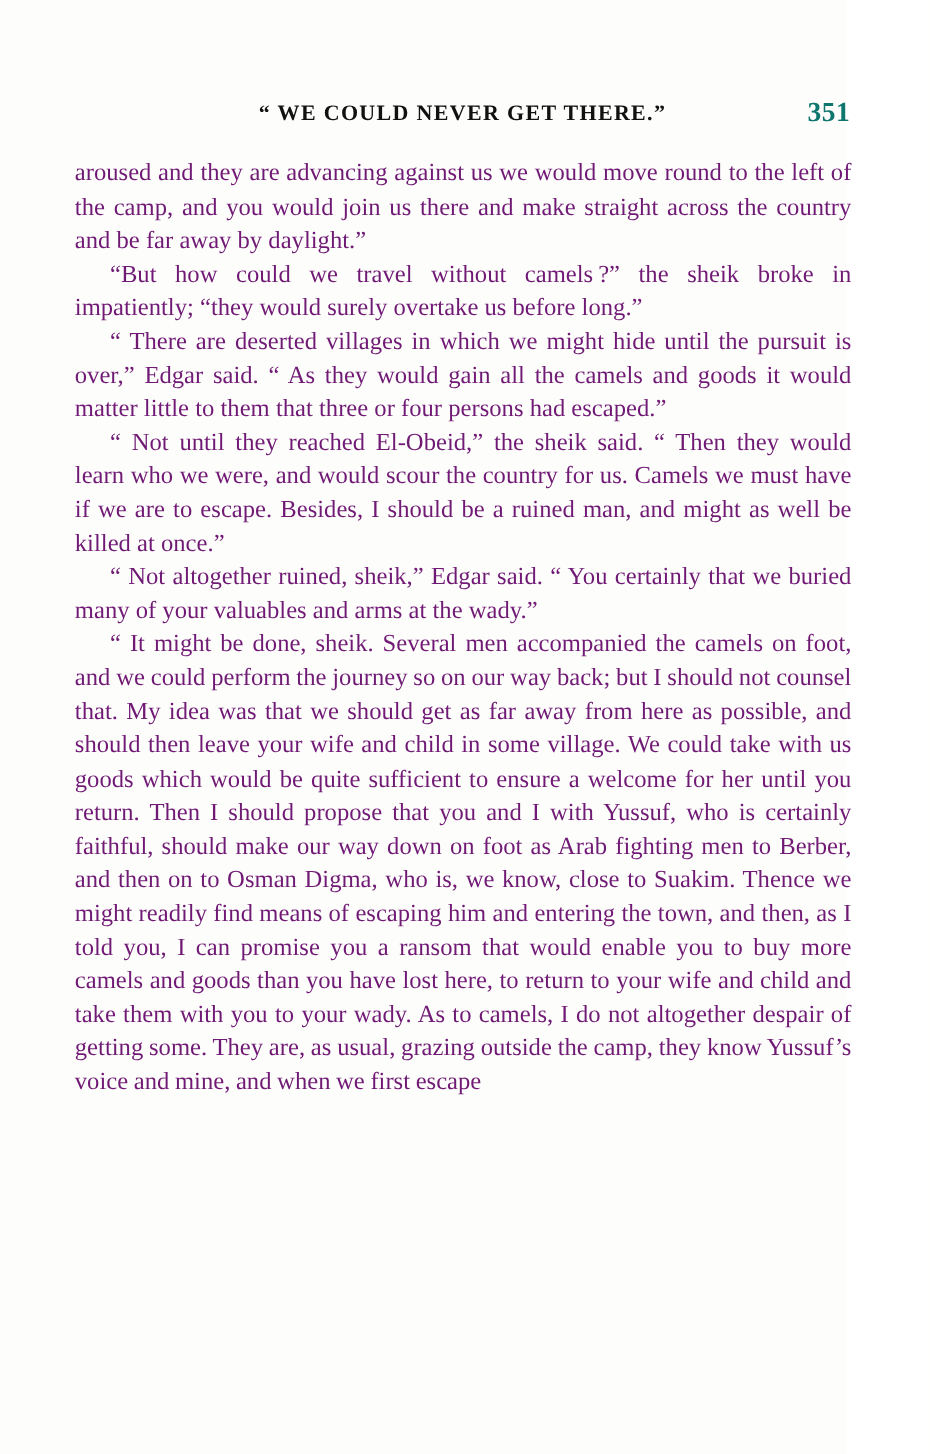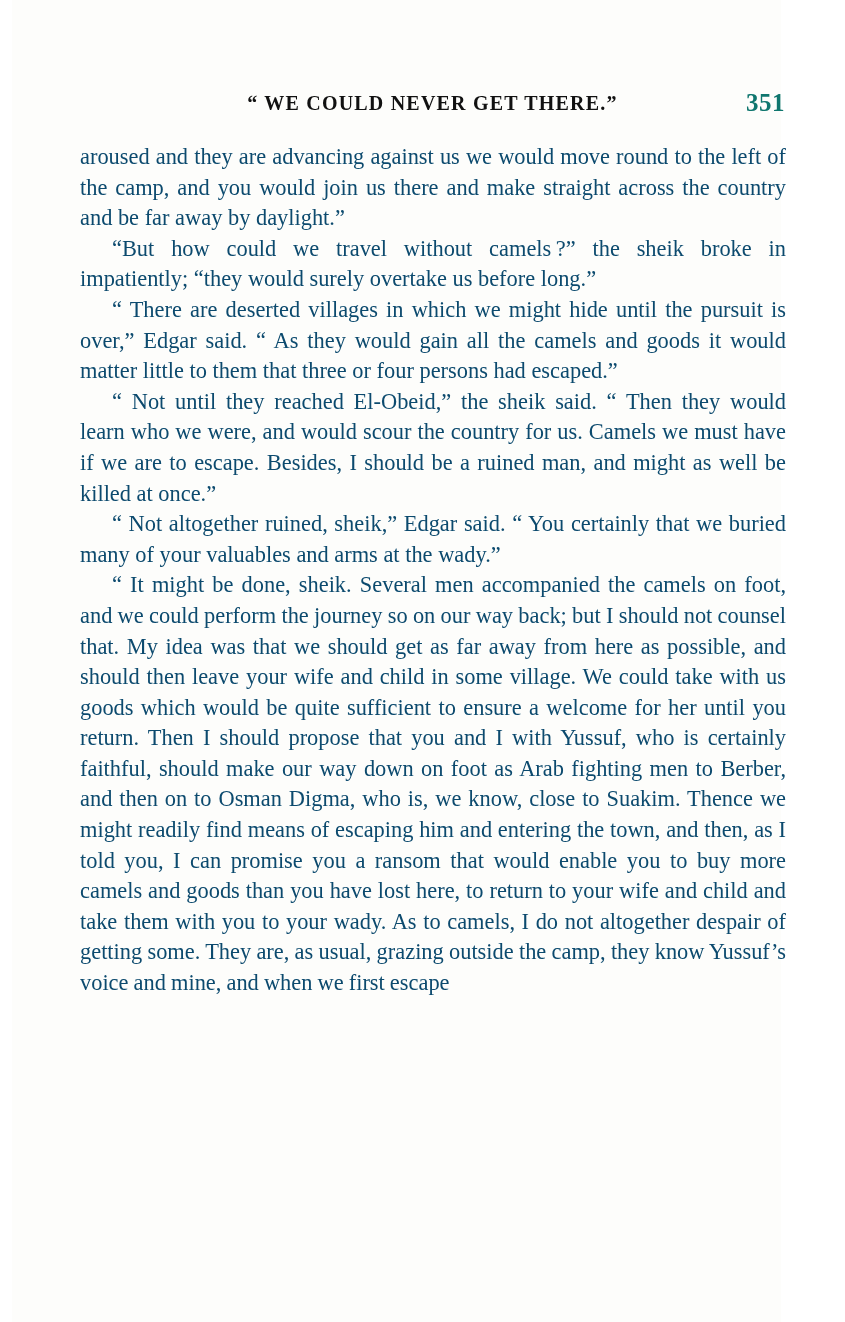--- a/index.html
+++ b/index.html
@@ -10,21 +10,21 @@
   body {
     width: 845px;
     height: 1322px;
     font-family: "Liberation Serif", serif;
     color: #1a1a1a;
     position: relative;
     overflow: hidden;
   }
   .page {
     position: absolute;
-    left: 12px; top: 0;
+    left: 0; top: 0;
     width: 750px;
     height: 1322px;
     background: #fdfdfb;
     padding-left: 19px;
   }
   .header {
     position: absolute;
     left: 68px;
     top: 92px;
     width: 705px;
@@ -55,21 +55,21 @@
     left: 68px;
     top: 142px;
     width: 706px;
   }
   .para {
     margin: 0;
     font-size: 22.4px;
     line-height: 30.6px;
     text-align: justify;
     text-justify: inter-word;
-    color: #0c4a6e;
+    color: #701a75;
     hyphens: none;
   }
   .para.indent {
     text-indent: 32px;
   }
   .para.tight {
     word-spacing: -0.5px;
   }
 </style>
 </head>

